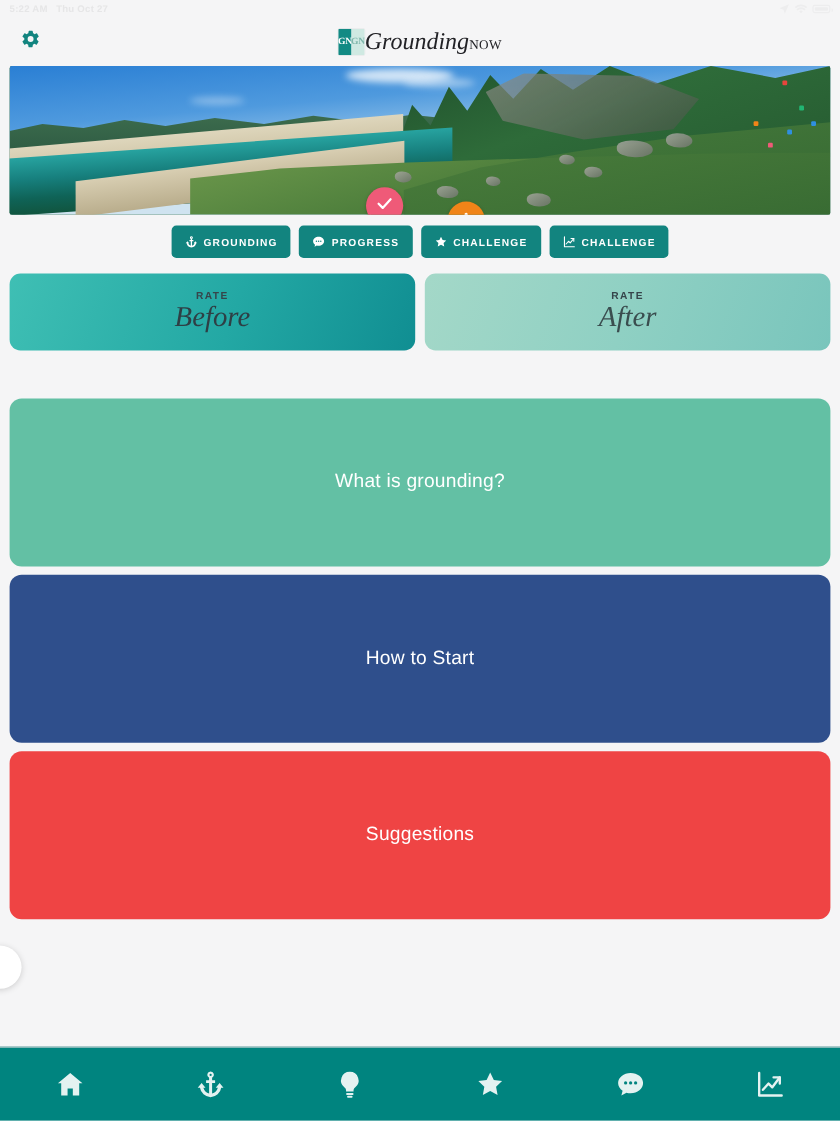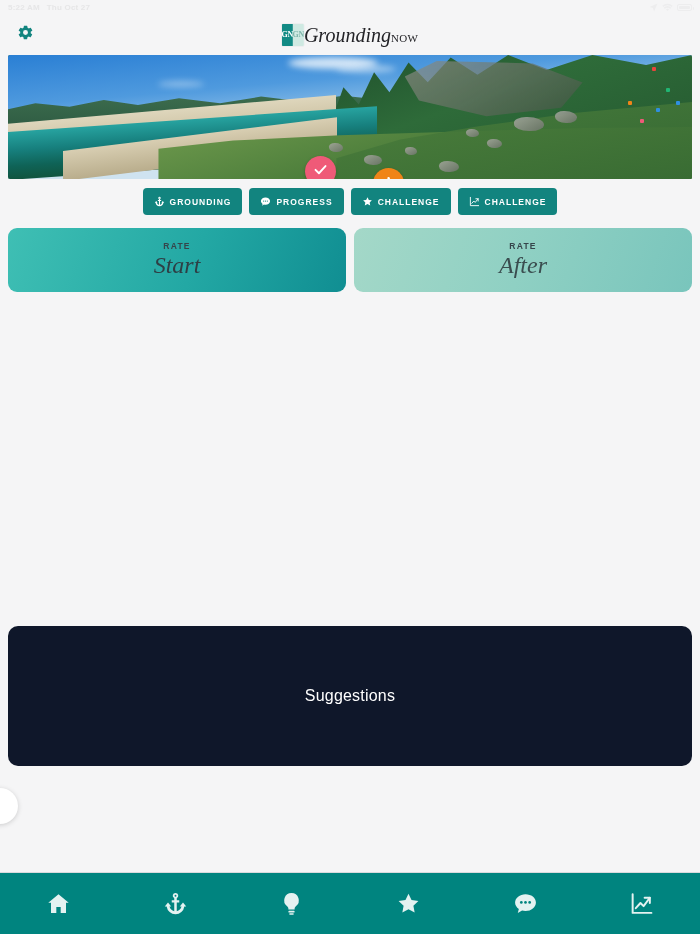--- a/index.html
+++ b/index.html
@@ -190,21 +190,21 @@
   .bigcard {
     position:absolute; left:8px; width:684px; border-radius:10px;
     display:flex; align-items:center; justify-content:center;
     cursor:pointer;
   }
   .bigcard span {
     color:#ffffff; font-size:16px; letter-spacing:.2px; font-weight:400;
   }
   .card-grounding  { top:332px; height:140px; background:#63c0a4; }
   .card-howtostart { top:479px; height:140px; background:#2f4f8c; }
-  .card-suggest    { top:626px; height:140px; background:#0f172a; }
+  .card-suggest    { top:626px; height:140px; background:#ef4444; }
 
   
   .fab {
     position:absolute; left:-18px; top:788px; width:36px; height:36px;
     border-radius:50%; background:#ffffff;
     box-shadow:0 1px 5px rgba(0,0,0,.17);
     cursor:pointer;
   }
 
   
@@ -354,29 +354,35 @@
             <path d="M15 6h5v5"></path>
         </svg>
       </span>
       <span class="plabel">CHALLENGE</span>
     </div>
   </div>
 
   <div class="rate-row">
     <div class="rate-card rate-before">
       <span class="rate-kicker">RATE</span>
-      <span class="rate-word">Start</span>
+      <span class="rate-word">Before</span>
     </div>
     <div class="rate-card rate-after">
       <span class="rate-kicker">RATE</span>
       <span class="rate-word">After</span>
     </div>
   </div>
 
 
+  <div class="bigcard card-grounding">
+    <span>What is grounding?</span>
+  </div>
+  <div class="bigcard card-howtostart">
+    <span>How to Start</span>
+  </div>
   <div class="bigcard card-suggest">
     <span>Suggestions</span>
   </div>
 
   <div class="fab"></div>
 
   <div class="tabbar">
 
     <div class="tab">
       <span>

